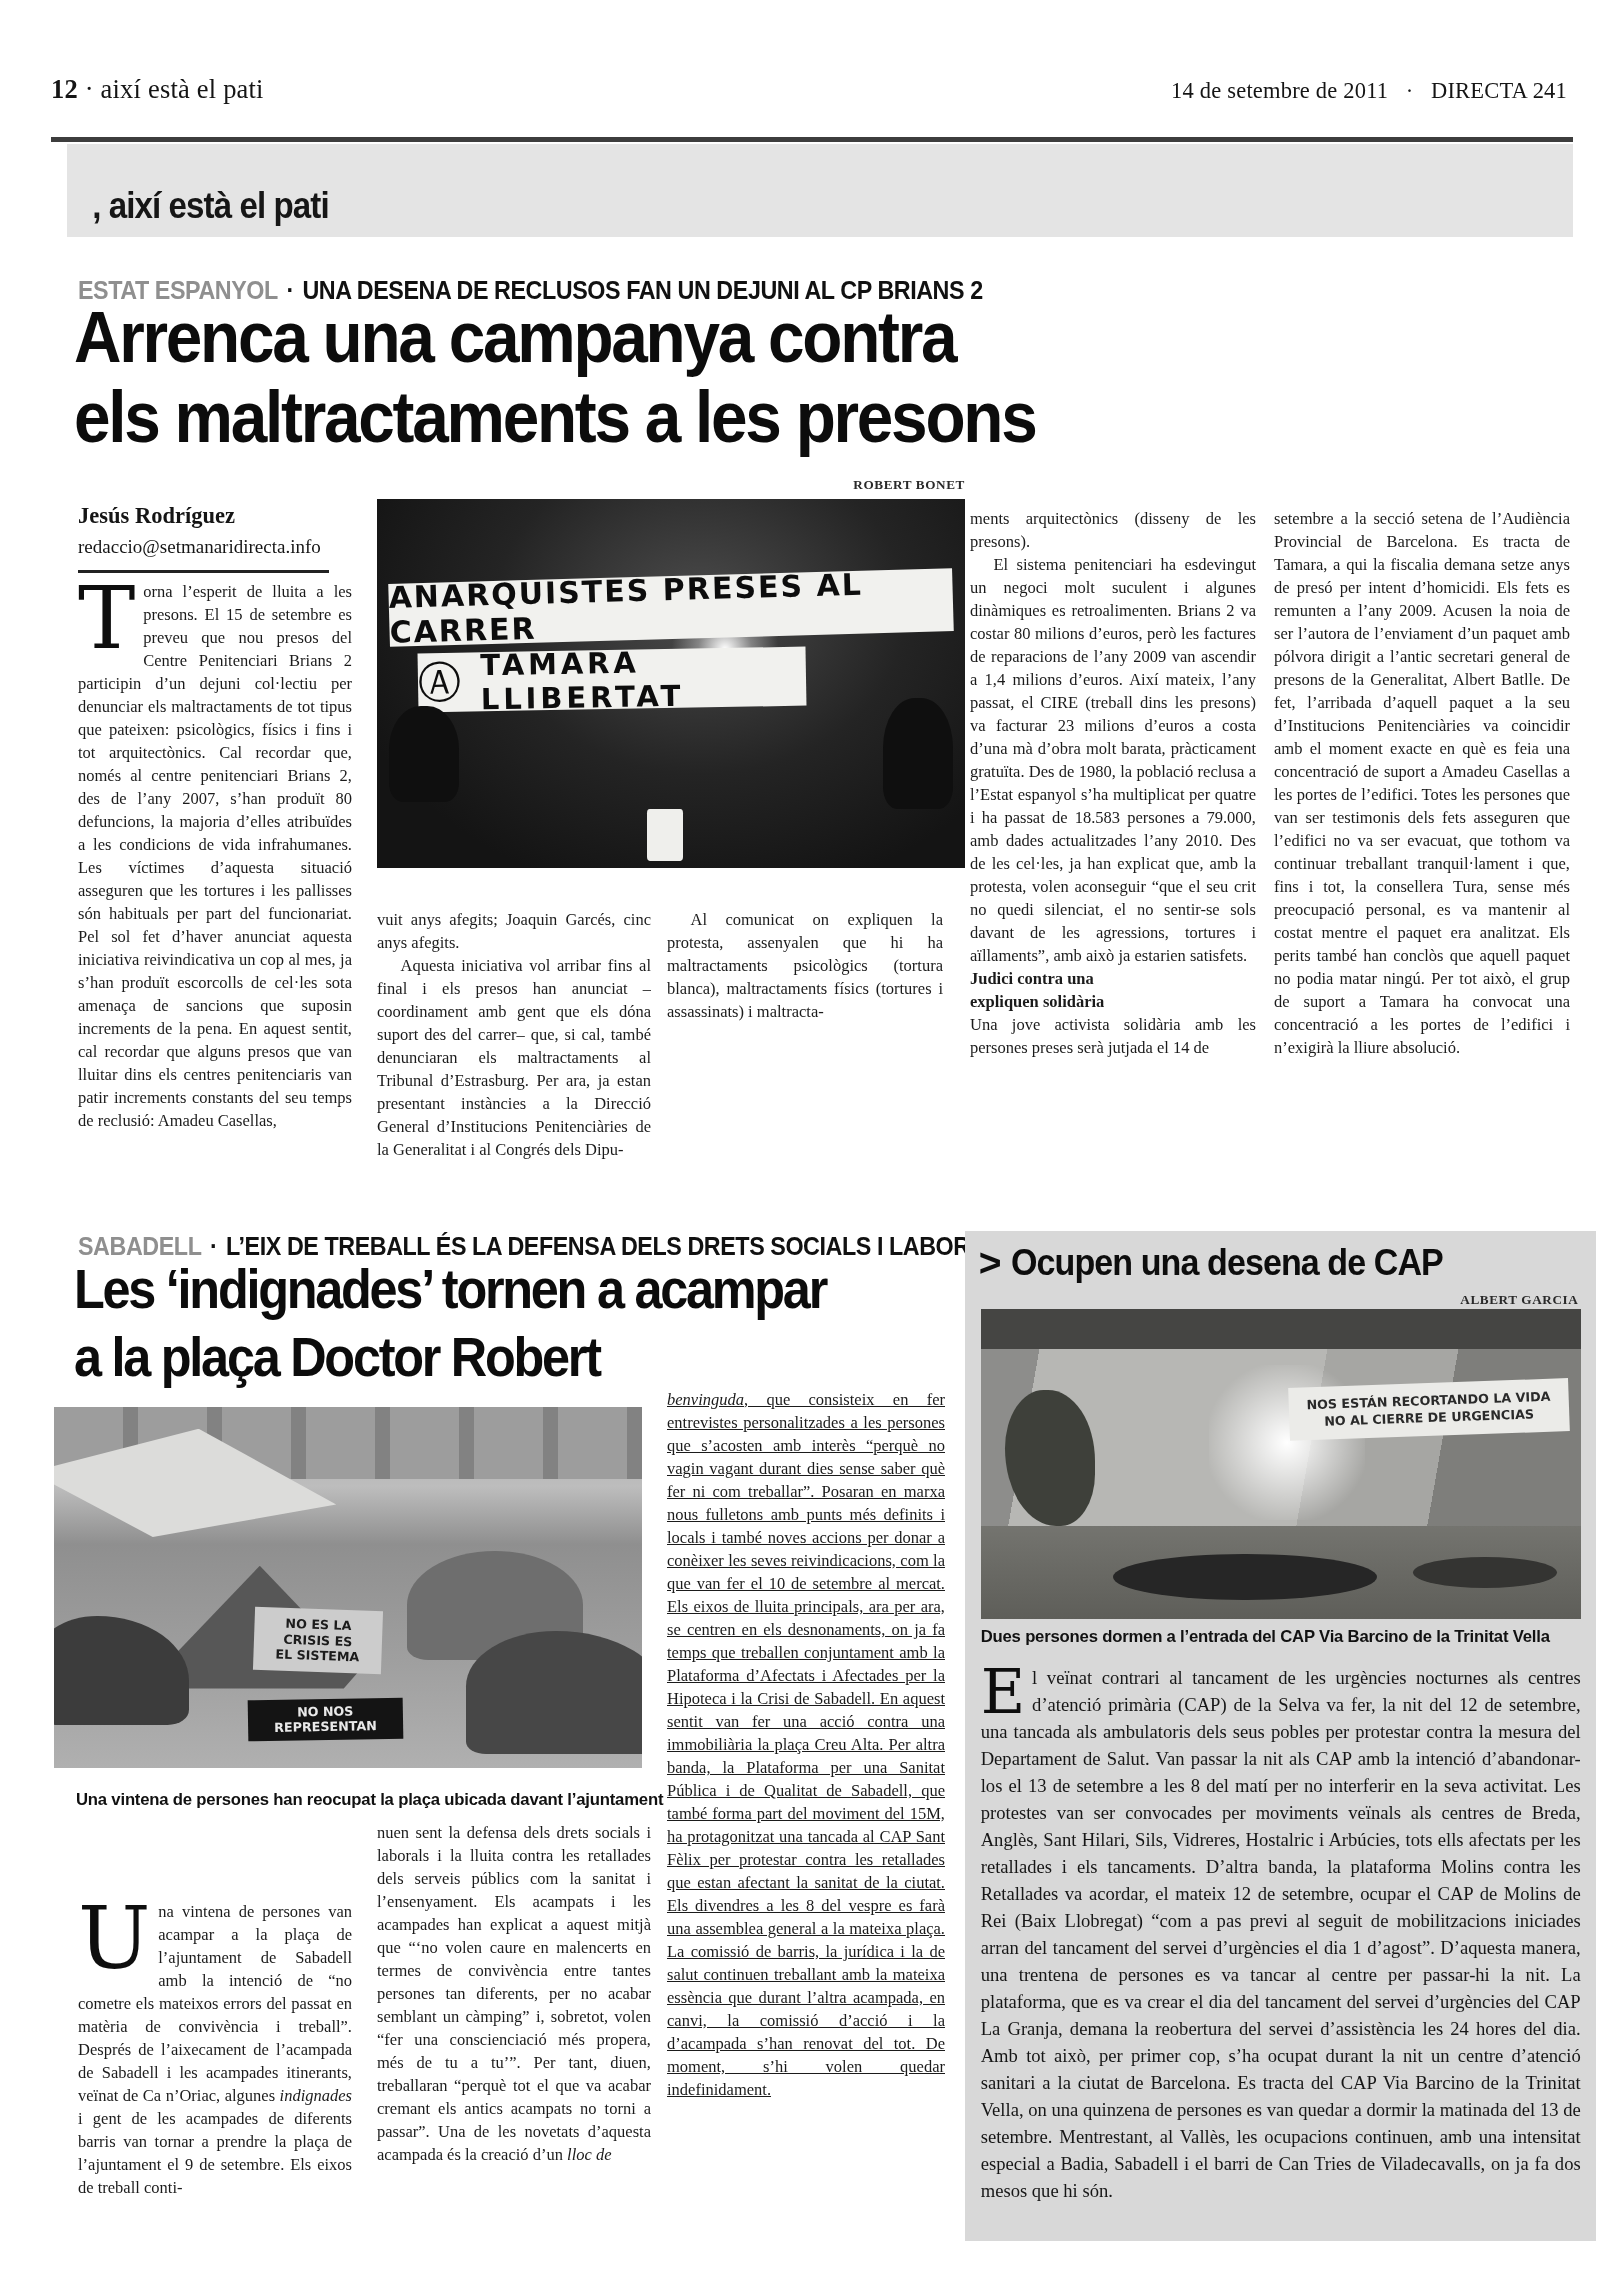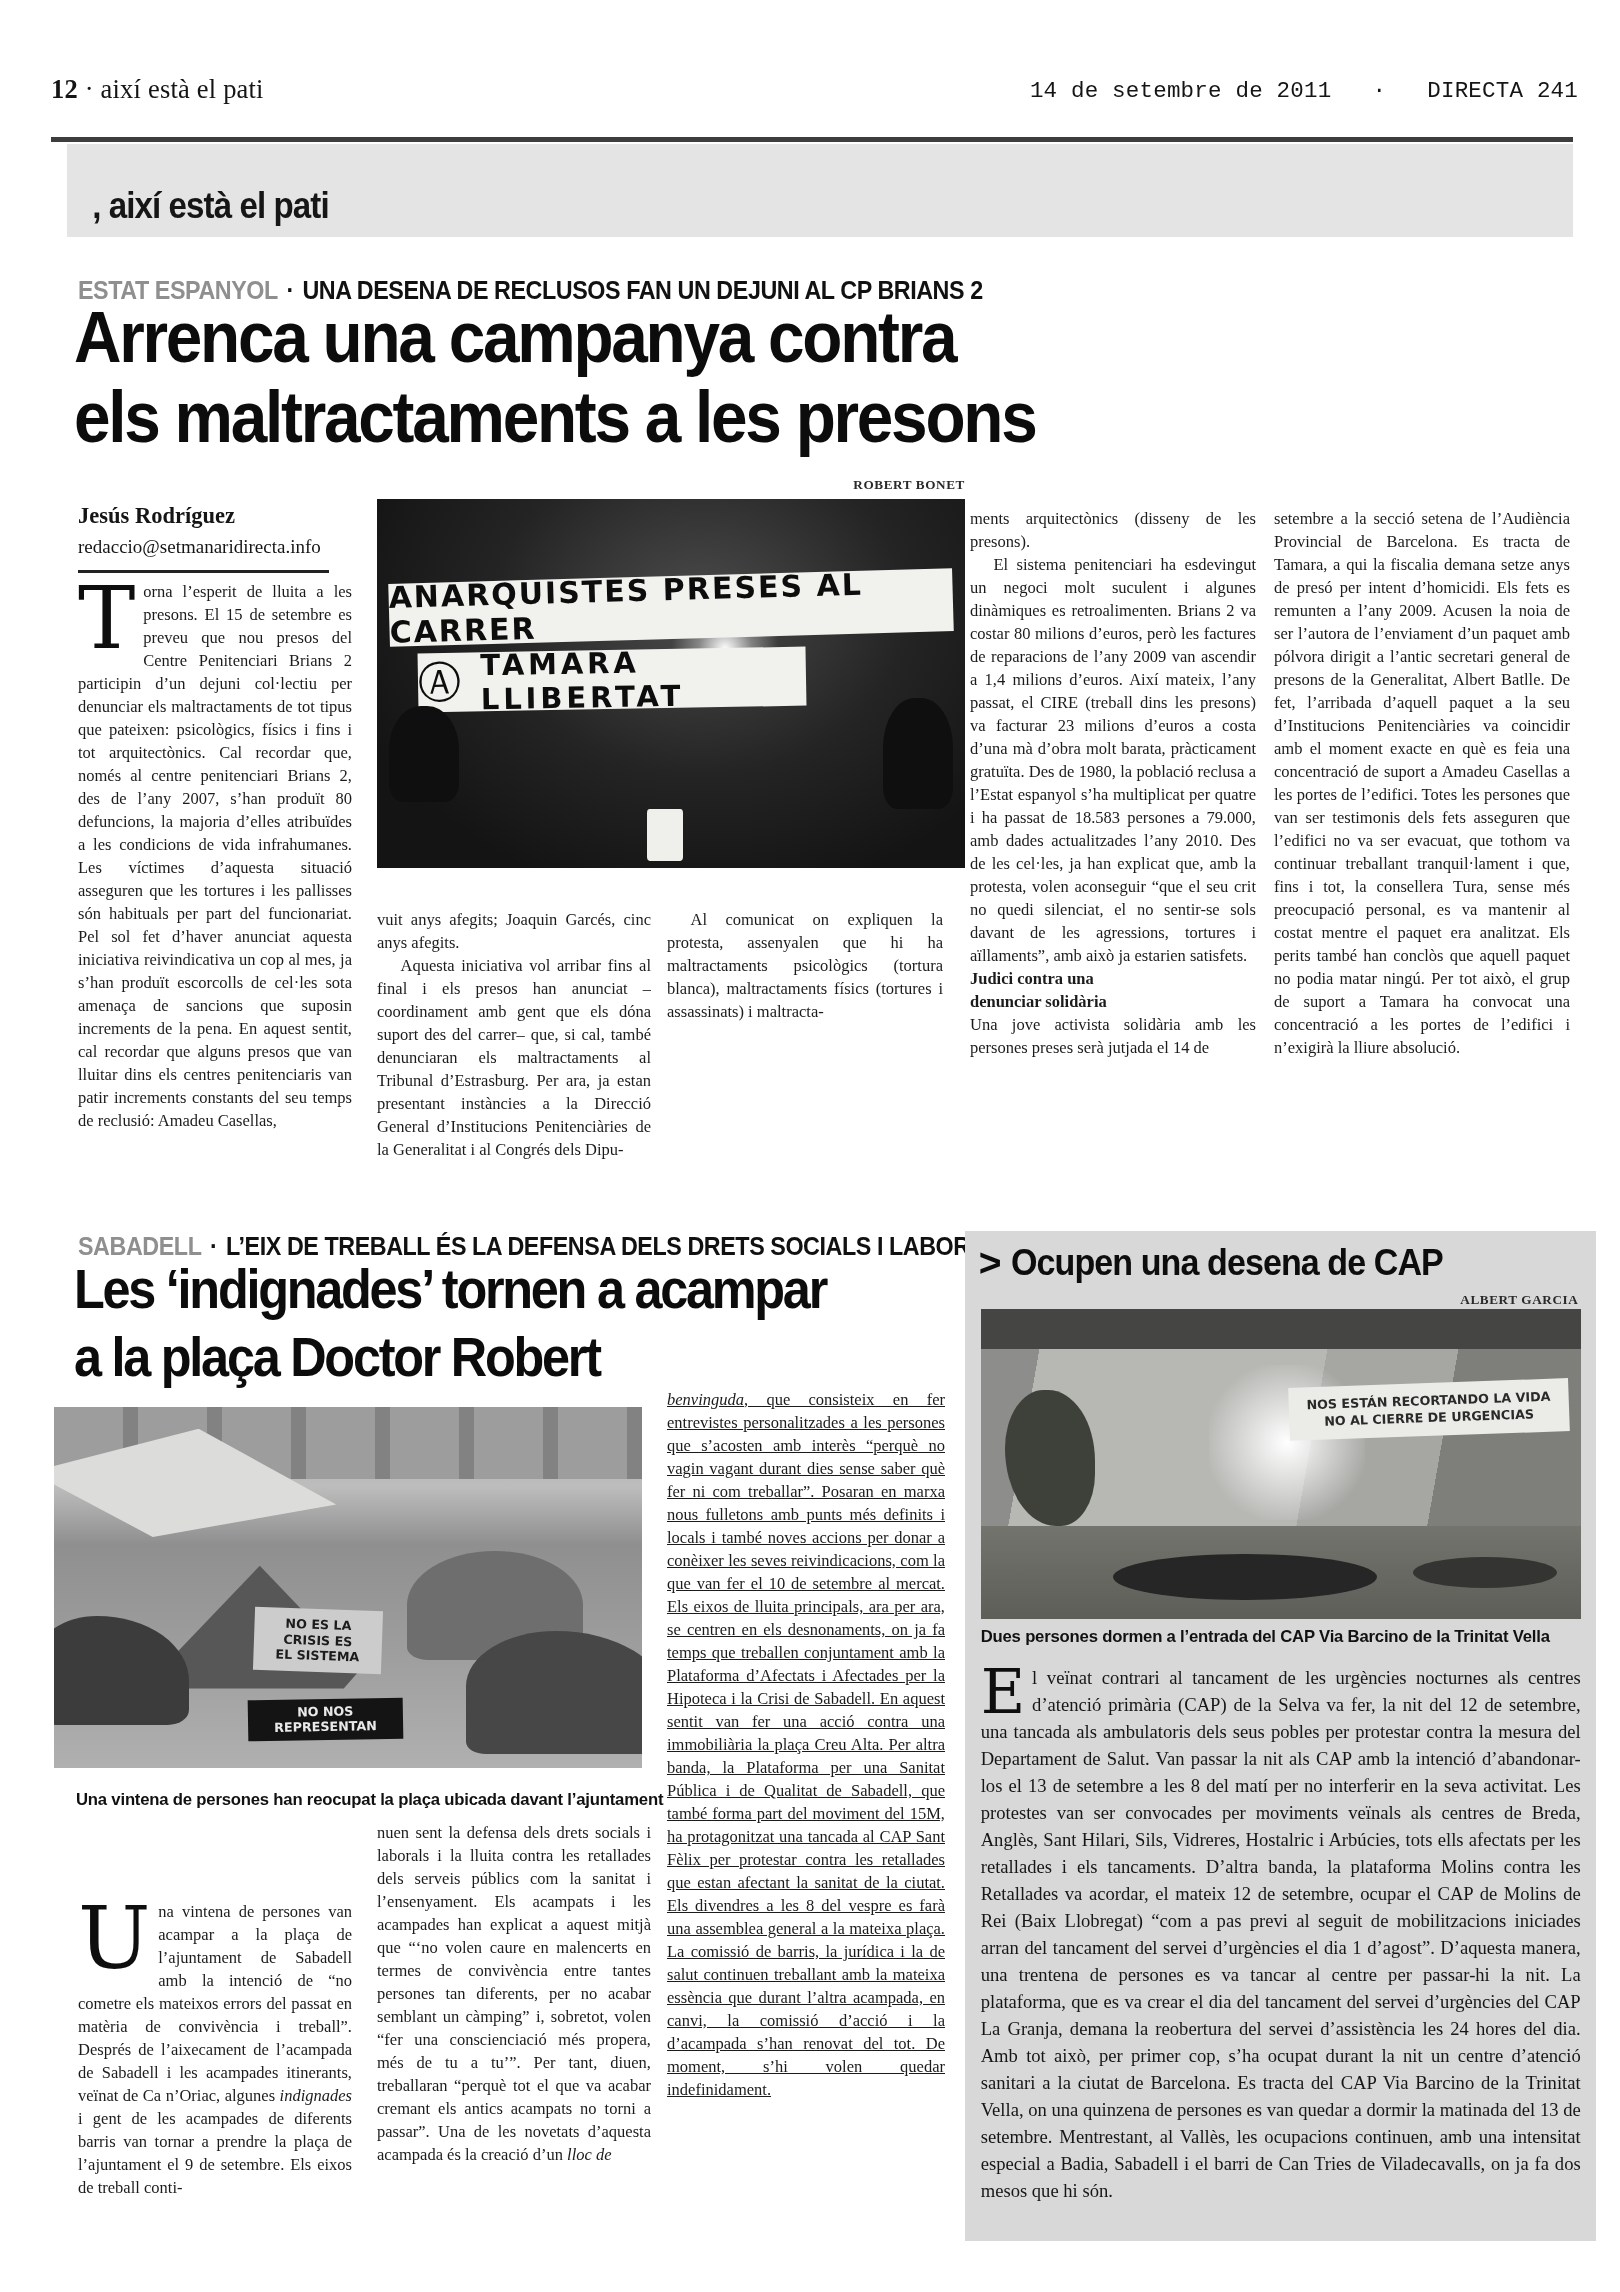--- a/index.html
+++ b/index.html
@@ -93,21 +93,21 @@
 </head>
 <body>
 
 <div id="page">
 
   <div class="abs folio" style="left:51px;top:74px;">
     <b>12</b>
     <span>·</span>
     <span>així està el pati</span>
   </div>
-  <div class="abs folio folio-right" style="right:42px;top:78px;font-family:Liberation Mono, monospace;">
+  <div class="abs folio folio-right" style="right:53px;top:78px;">
     <span>14 de setembre de 2011</span>
     &nbsp;&nbsp;<span>·</span>&nbsp;&nbsp;
     <span>DIRECTA 241</span>
   </div>
   <div class="abs hrule" style="left:51px;top:137px;width:1522px;"></div>
   <div class="abs band" style="left:67px;top:144px;width:1506px;height:93px;">
     <div class="band-text">, així està el pati</div>
   </div>
 
   <div class="abs kicker" style="left:78px;top:275px;">
@@ -147,21 +147,21 @@
     <p>vuit anys afegits; Joaquin Garcés, cinc anys afegits.</p>
     <p class="ind">Aquesta iniciativa vol arribar fins al final i els presos han anunciat –coordinament amb gent que els dóna suport des del carrer– que, si cal, també denunciaran els maltractaments al Tribunal d’Estrasburg. Per ara, ja estan presentant instàncies a la Direcció General d’Institucions Penitenciàries de la Generalitat i al Congrés dels Dipu-</p>
   </div>
   <div class="abs bodycol" style="left:667px;top:908px;width:276px;height:323px;">
     <p class="ind">Al comunicat on expliquen la protesta, assenyalen que hi ha maltractaments psicològics (tortura blanca), maltractaments físics (tortures i assassinats) i maltracta-</p>
   </div>
   <div class="abs bodycol" style="left:970px;top:507px;width:286px;height:717px;">
     <p>ments arquitectònics (disseny de les presons).</p>
     <p class="ind">El sistema penitenciari ha esdevingut un negoci molt suculent i algunes dinàmiques es retroalimenten. Brians 2 va costar 80 milions d’euros, però les factures de reparacions de l’any 2009 van ascendir a 1,4 milions d’euros. Així mateix, l’any passat, el CIRE (treball dins les presons) va facturar 23 milions d’euros a costa d’una mà d’obra molt barata, pràcticament gratuïta. Des de 1980, la població reclusa a l’Estat espanyol s’ha multiplicat per quatre i ha passat de 18.583 persones a 79.000, amb dades actualitzades l’any 2010. Des de les cel·les, ja han explicat que, amb la protesta, volen aconseguir “que el seu crit no quedi silenciat, el no sentir-se sols davant de les agressions, tortures i aïllaments”, amb això ja estarien satisfets.</p>
     <p class="subhead">Judici contra una</p>
-    <p class="subhead" style="margin-top:0;">denunciar solidària</p>
+    <p class="subhead" style="margin-top:0;">expliquen solidària</p>
     <p>Una jove activista solidària amb les persones preses serà jutjada el 14 de</p>
   </div>
   <div class="abs bodycol" style="left:1274px;top:507px;width:296px;height:717px;">
     <p>setembre a la secció setena de l’Audiència Provincial de Barcelona. Es tracta de Tamara, a qui la fiscalia demana setze anys de presó per intent d’homicidi. Els fets es remunten a l’any 2009. Acusen la noia de ser l’autora de l’enviament d’un paquet amb pólvora dirigit a l’antic secretari general de presons de la Generalitat, Albert Batlle. De fet, l’arribada d’aquell paquet a la seu d’Institucions Penitenciàries va coincidir amb el moment exacte en què es feia una concentració de suport a Amadeu Casellas a les portes de l’edifici. Totes les persones que van ser testimonis dels fets asseguren que l’edifici no va ser evacuat, que tothom va continuar treballant tranquil·lament i que, fins i tot, la consellera Tura, sense més preocupació personal, es va mantenir al costat mentre el paquet era analitzat. Els perits també han conclòs que aquell paquet no podia matar ningú. Per tot això, el grup de suport a Tamara ha convocat una concentració a les portes de l’edifici i n’exigirà la lliure absolució.</p>
   </div>
 
   <div class="abs kicker" style="left:78px;top:1231px;">
     <span class="tag">SABADELL</span><span class="sep">·</span><span>L’EIX DE TREBALL ÉS LA DEFENSA DELS DRETS SOCIALS I LABORALS</span>
   </div>
   <div class="abs" style="left:74px;top:1255px;">

